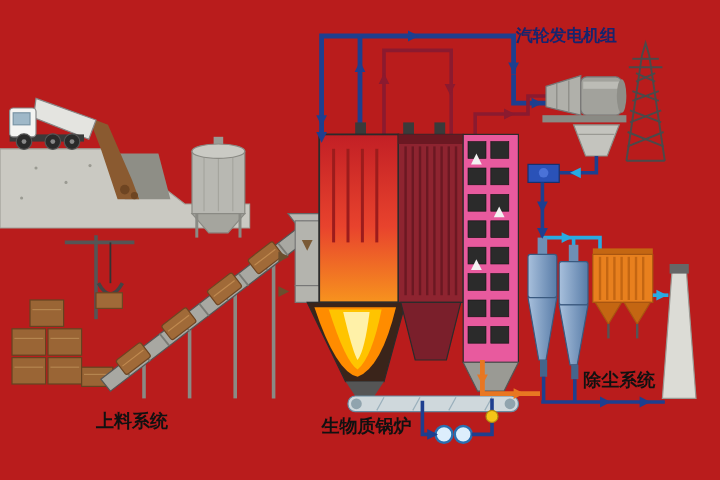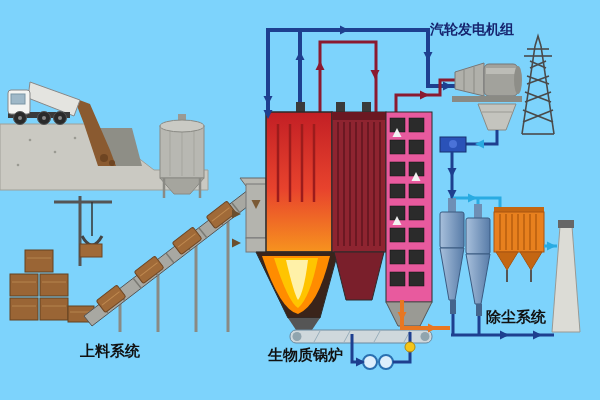--- a/index.html
+++ b/index.html
@@ -1,16 +1,16 @@
 <!DOCTYPE html>
 <html><head>
 <meta charset="utf-8">
 <style>
   html,body{margin:0;padding:0;background:#fff;}
-  .stage{position:relative;width:600px;height:400px;background:#7dd3fc;overflow:hidden;
+  .stage{position:relative;width:600px;height:400px;background:#b91c1c;overflow:hidden;
          font-family:"Liberation Sans", sans-serif;}
   svg{display:block;}
   text.big-label{font-weight:bold;font-size:15px;fill:#111;}
   text.navy-label{font-weight:bold;font-size:14px;fill:#16246e;}
 </style>
 </head>
 <body>
 
 <div class="stage">
 <svg width="600" height="400" viewBox="0 0 600 400">

